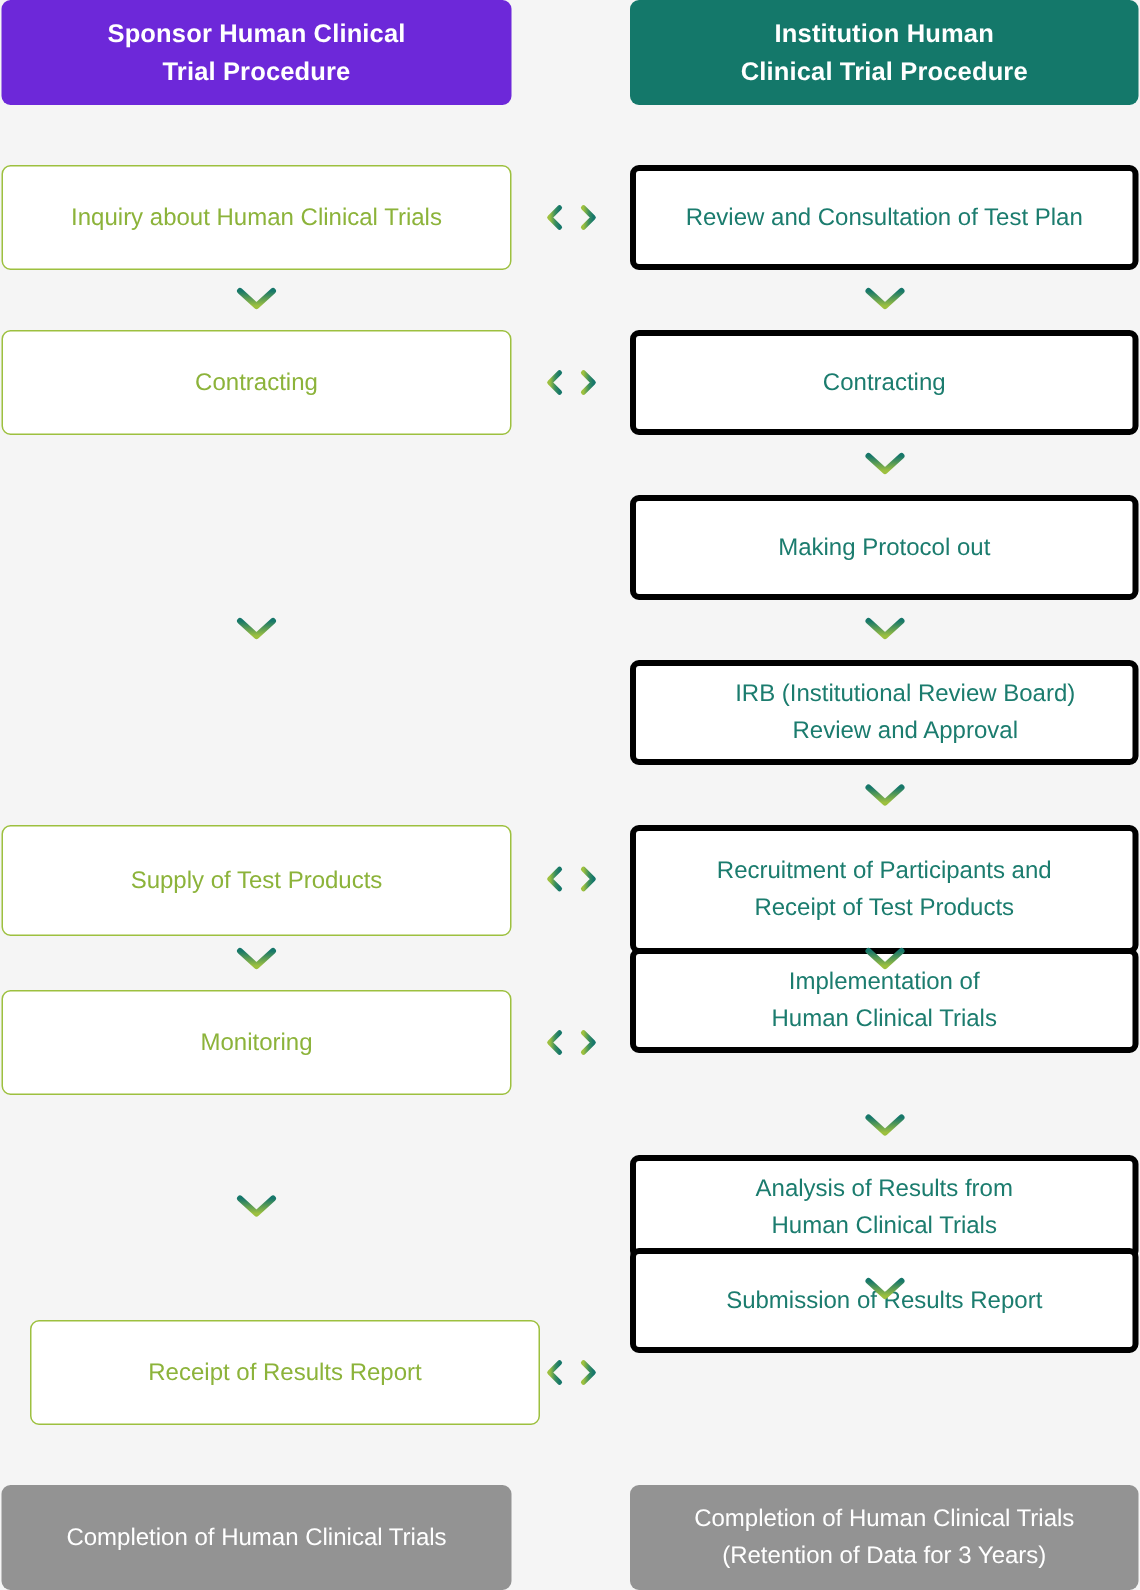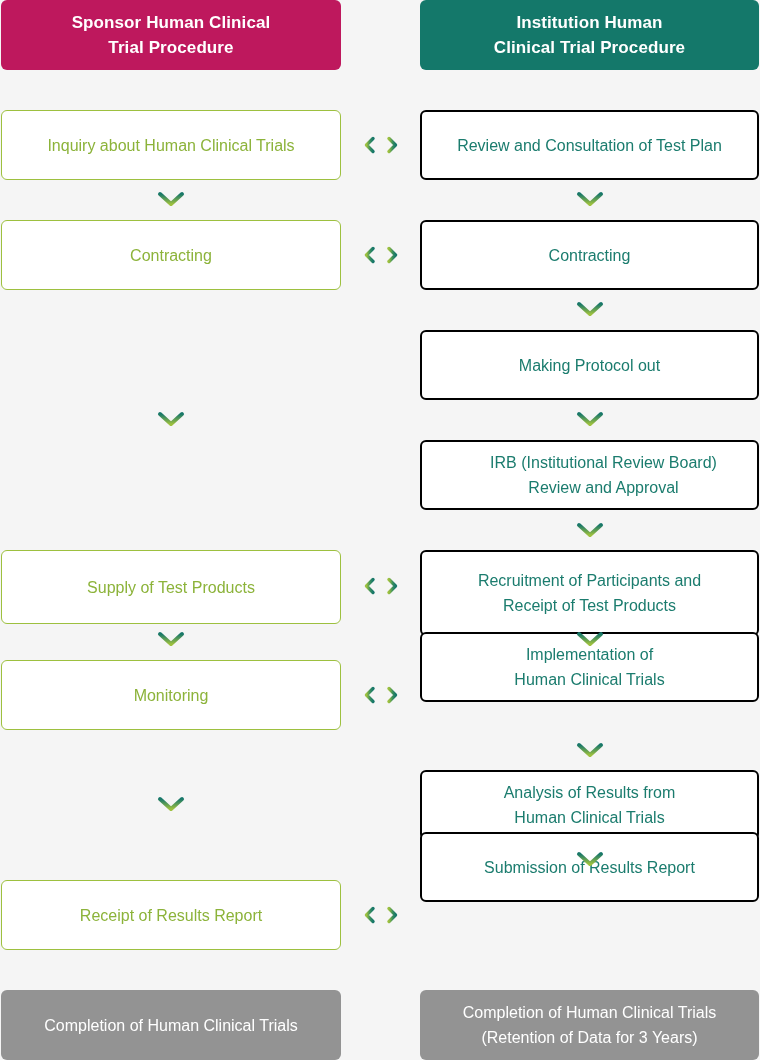--- a/index.html
+++ b/index.html
@@ -36,21 +36,21 @@
     font-size: 17px;
     font-weight: bold;
     line-height: 25px;
     letter-spacing: 0.1px;
     box-sizing: border-box;
     padding: 0 10px;
   }
   .col-header.left {
     left: 1px;
     width: 340px;
-    background: #be185d;
+    background: #6d28d9;
   }
   .col-header.right {
     left: 420px;
     width: 339px;
     background: #14786a;
   }
 
   
   .fbox {
     position: absolute;
@@ -67,21 +67,21 @@
   }
   .fbox.left {
     left: 1px;
     width: 340px;
     border: 1px solid #9dc03f;
     color: #8cb33a;
   }
   .fbox.right {
     left: 420px;
     width: 339px;
-    border: 2px solid #000000;
+    border: 4px solid #000000;
     color: #1b7c6e;
   }
 
   
   .tbox {
     position: absolute;
     box-sizing: border-box;
     border-radius: 6px;
     background: #939393;
     color: #ffffff;
@@ -152,21 +152,21 @@
       <span class="nl">Supply of Test Products</span>
     </span>
   </div>
 
   <div class="fbox left" style="top:660px; height:70px;">
     <span>
       <span class="nl">Monitoring</span>
     </span>
   </div>
 
-  <div class="fbox left" style="top:880px; height:70px;">
+  <div class="fbox left" style="top:880px; height:70px;margin-left:19px;">
     <span>
       <span class="nl">Receipt of Results Report</span>
     </span>
   </div>
 
   <div class="tbox left" style="top:990px; height:70px;">
     <span>
       <span class="nl">Completion of Human Clinical Trials</span>
     </span>
   </div>

